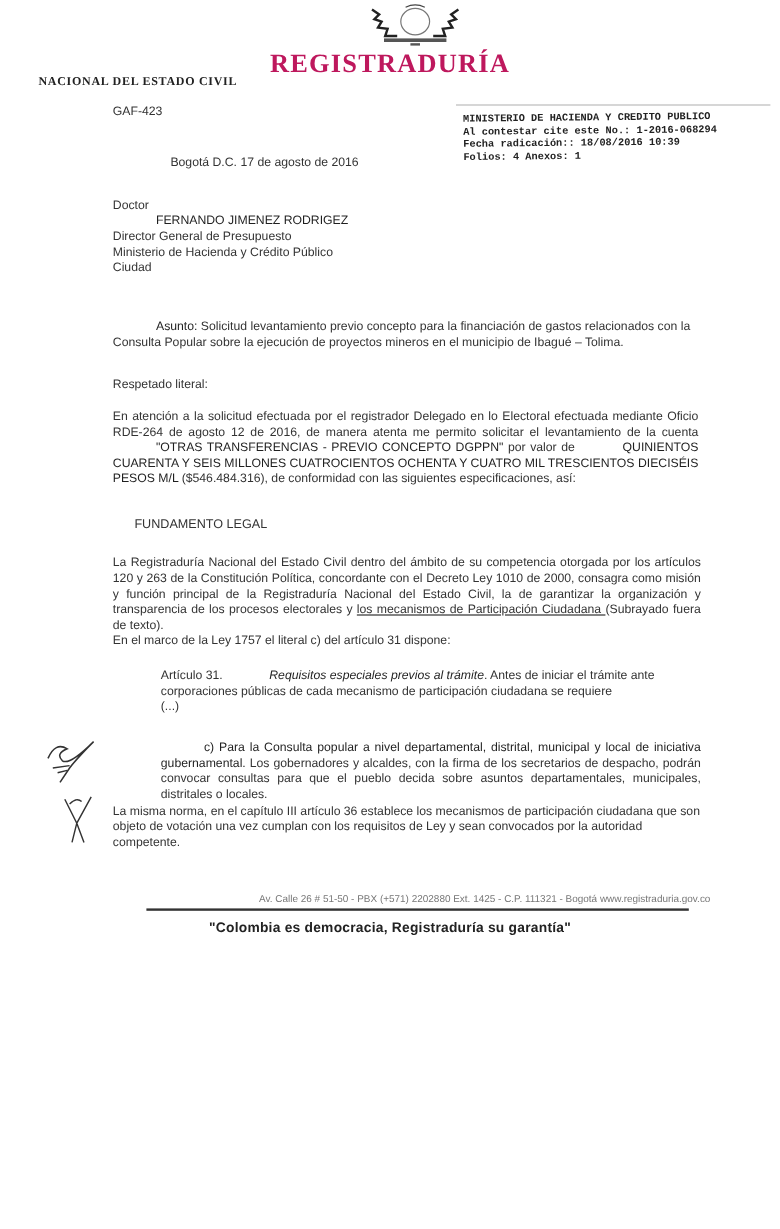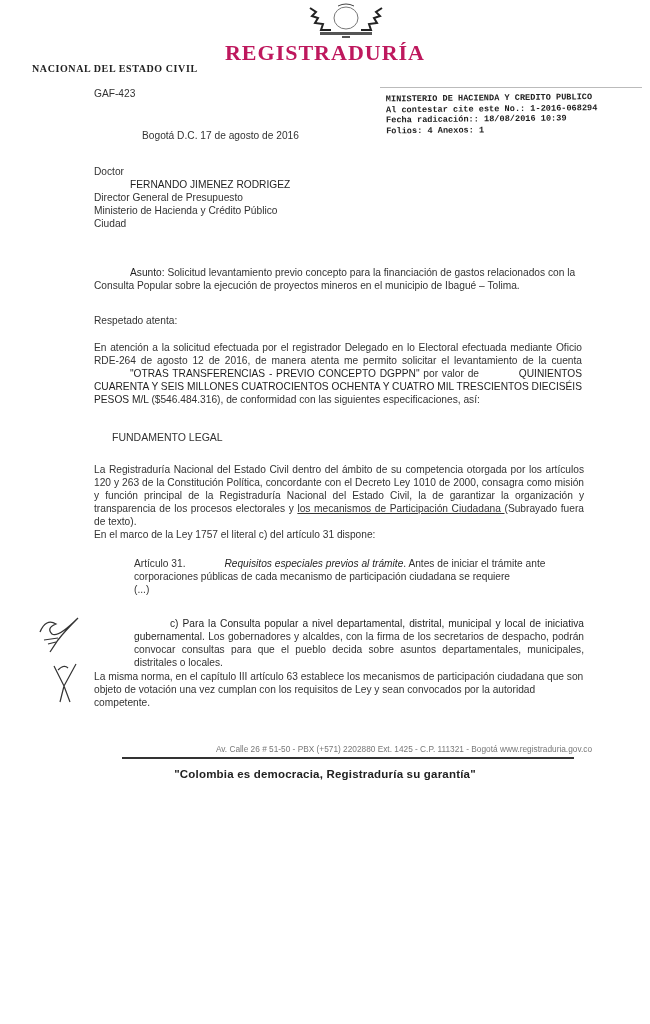--- a/index.html
+++ b/index.html
@@ -69,37 +69,37 @@
 <div class="abs t addr">
   <div>Doctor</div>
   <div class="bold">FERNANDO JIMENEZ RODRIGEZ</div>
   <div>Director General de Presupuesto</div>
   <div>Ministerio de Hacienda y Crédito Público</div>
   <div>Ciudad</div>
 </div>
 
 <div class="abs t asunto"><span class="bold">Asunto:</span><span> Solicitud levantamiento previo concepto para la financiación de gastos relacionados con la Consulta Popular sobre la ejecución de proyectos mineros en el municipio de Ibagué – Tolima.</span></div>
 
-<div class="abs t salut">Respetado atenta:</div>
+<div class="abs t salut">Respetado literal:</div>
 
 <div class="abs t para1"><span>En atención a la solicitud efectuada por el registrador Delegado en lo Electoral efectuada mediante Oficio RDE-264 de agosto 12 de 2016, de manera atenta me permito solicitar el levantamiento de la cuenta </span><span class="bold">"OTRAS TRANSFERENCIAS - PREVIO CONCEPTO DGPPN"</span><span> por valor de </span><span class="bold">QUINIENTOS CUARENTA Y SEIS MILLONES CUATROCIENTOS OCHENTA Y CUATRO MIL TRESCIENTOS DIECISÉIS PESOS M/L</span><span> ($546.484.316), de conformidad con las siguientes especificaciones, así:</span></div>
 
 <div class="abs t heading">FUNDAMENTO LEGAL</div>
 
 <div class="abs t para2"><span>La Registraduría Nacional del Estado Civil dentro del ámbito de su competencia otorgada por los artículos 120 y 263 de la Constitución Política, concordante con el Decreto Ley 1010 de 2000, consagra como misión y función principal de la Registraduría Nacional del Estado Civil, la de garantizar la organización y transparencia de los procesos electorales y </span><span class="u">los mecanismos de Participación Ciudadana </span><span> (Subrayado fuera de texto).</span></div>
 
 <div class="abs t para3">En el marco de la Ley 1757 el literal c) del artículo 31 dispone:</div>
 
 <div class="abs t quote1">
   <div><span>Artículo 31. </span><span class="bold i">Requisitos especiales previos al trámite</span><span>. Antes de iniciar el trámite ante corporaciones públicas de cada mecanismo de participación ciudadana se requiere</span></div>
   <div>(...)</div>
 </div>
 <div class="abs t quote2"><span class="bold">c) Para la Consulta popular a nivel departamental, distrital, municipal y local de iniciativa gubernamental.</span><span> Los gobernadores y alcaldes, con la firma de los secretarios de despacho, podrán convocar consultas para que el pueblo decida sobre asuntos departamentales, municipales, distritales o locales.</span></div>
 
-<div class="abs t para4">La misma norma, en el capítulo III artículo 63 establece los mecanismos de participación ciudadana que son objeto de votación una vez cumplan con los requisitos de Ley y sean convocados por la autoridad competente.</div>
+<div class="abs t para4">La misma norma, en el capítulo III artículo 36 establece los mecanismos de participación ciudadana que son objeto de votación una vez cumplan con los requisitos de Ley y sean convocados por la autoridad competente.</div>
 
 <div class="abs sig1">
   <svg width="50" height="44" viewBox="0 0 50 44">
     <path d="M6 22 q6 -14 16 -8 q-10 4 -4 10 q6 4 26 -16 q-14 14 -20 22 q-4 6 -8 12" stroke="#333" stroke-width="1.3" fill="none"></path>
     <path d="M10 30 l14 -2 M14 34 l8 -2" stroke="#333" stroke-width="1.2"></path>
   </svg>
 </div>
 <div class="abs sig2">
   <svg width="30" height="44" viewBox="0 0 30 44">
     <path d="M4 6 l10 20 l12 -22 M8 10 q6 -6 10 -2 M14 26 l-4 16 M14 26 l6 16" stroke="#333" stroke-width="1.2" fill="none"></path>

